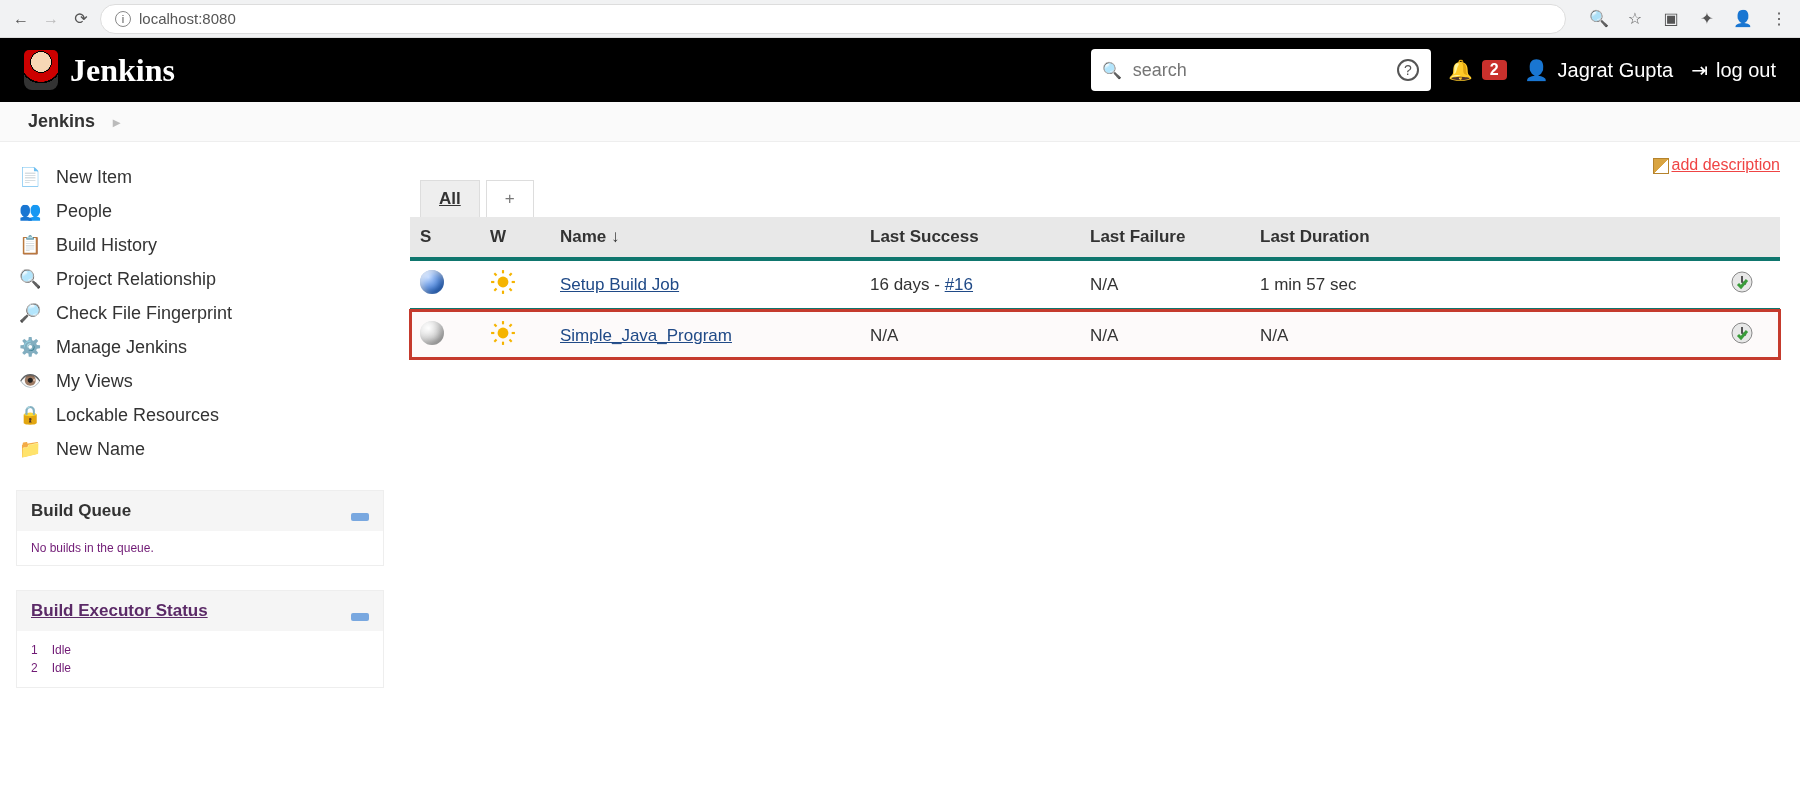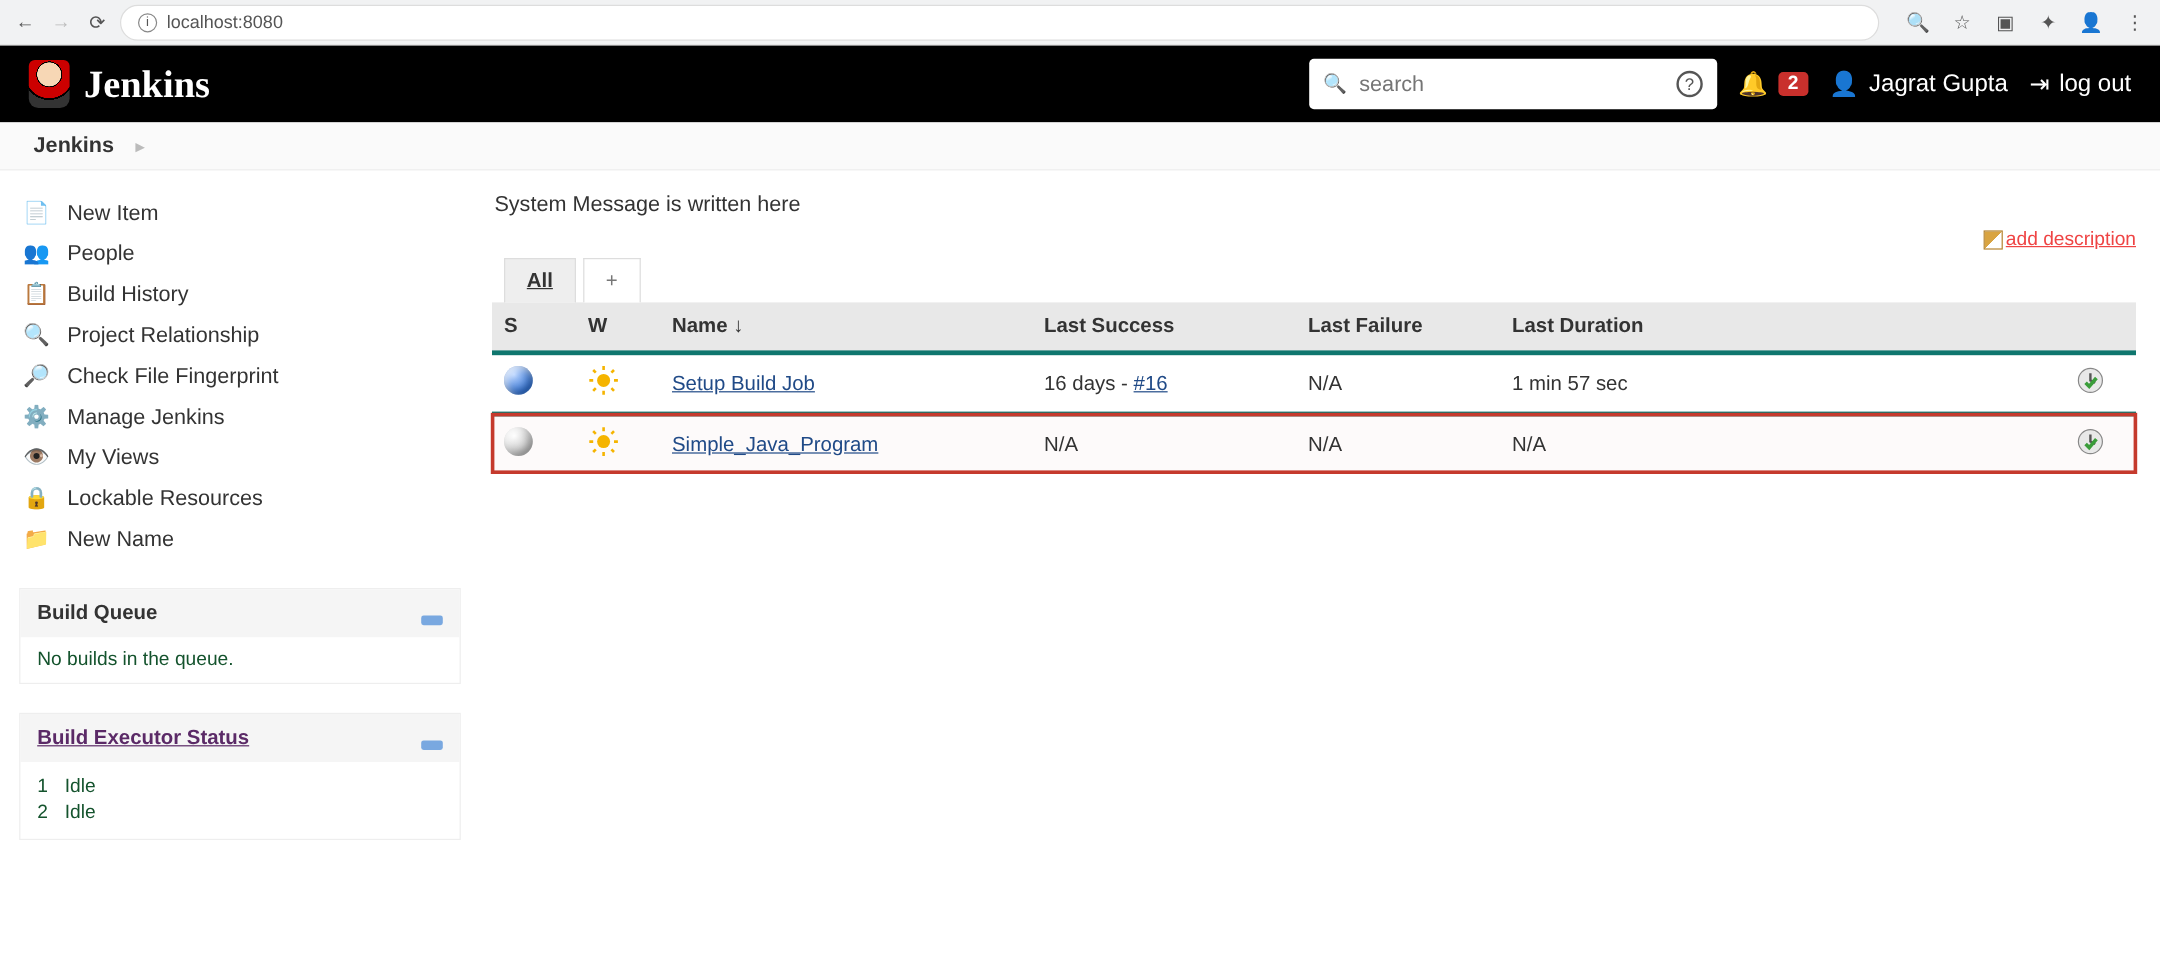--- a/index.html
+++ b/index.html
@@ -33,21 +33,21 @@
   
   .page { display:flex; }
   .sidebar { width:400px; padding:18px 16px; }
   .side-link { display:flex; align-items:center; gap:14px; padding:6px 4px; font-size:18px; color:#333; cursor:pointer; border-radius:4px; }
   .side-ico { width:22px; height:22px; display:flex; align-items:center; justify-content:center; }
 
   .side-panel { margin-top:24px; border:1px solid #eee; }
   .side-panel-hd { display:flex; align-items:flex-end; justify-content:space-between; background:#f5f5f5; padding:10px 14px; font-weight:bold; font-size:17px; }
   .side-panel-hd a { color:#5b2a67; }
   .collapse { width:18px; height:8px; background:#79a8e0; border-radius:2px; }
-  .side-panel-body { padding:10px 14px; font-size:16px; color:#14532d; }
+  .side-panel-body { padding:10px 14px; font-size:12px; color:#701a75; }
   .exec-row { display:flex; gap:14px; padding:2px 0; }
 
   .main { flex:1; padding:14px 20px 20px 10px; }
   .sysmsg { font-size:18px; color:#333; padding:4px 0 10px 2px; }
   .add-desc { text-align:right; }
   .add-desc a { color:#ef4444; }
   .edit-ico { display:inline-block; width:16px;height:16px; background:linear-gradient(135deg,#d9a441 50%,#fff 50%); border:1px solid #b5832d; vertical-align:middle; margin-right:2px; }
 
   .tabs { display:flex; gap:6px; margin:6px 0 0 10px; }
   .tab { padding:8px 18px; font-size:17px; font-weight:bold; color:#333; background:#fff; border:1px solid #ddd; border-bottom:none; cursor:pointer; }
@@ -188,21 +188,20 @@
           </div>
           <div class="exec-row">
             <span>2</span>
             <span>Idle</span>
           </div>
         </div>
     </div>
   </div>
 
   <div class="main">
-    <div class="sysmsg">System Message is written here</div>
     <div class="add-desc">
       <span class="edit-ico"></span><a>add description</a>
     </div>
 
     <div class="tabs">
       <div class="tab active">All</div>
       <div class="tab plus">+</div>
     </div>
 
     <table class="jobs">

